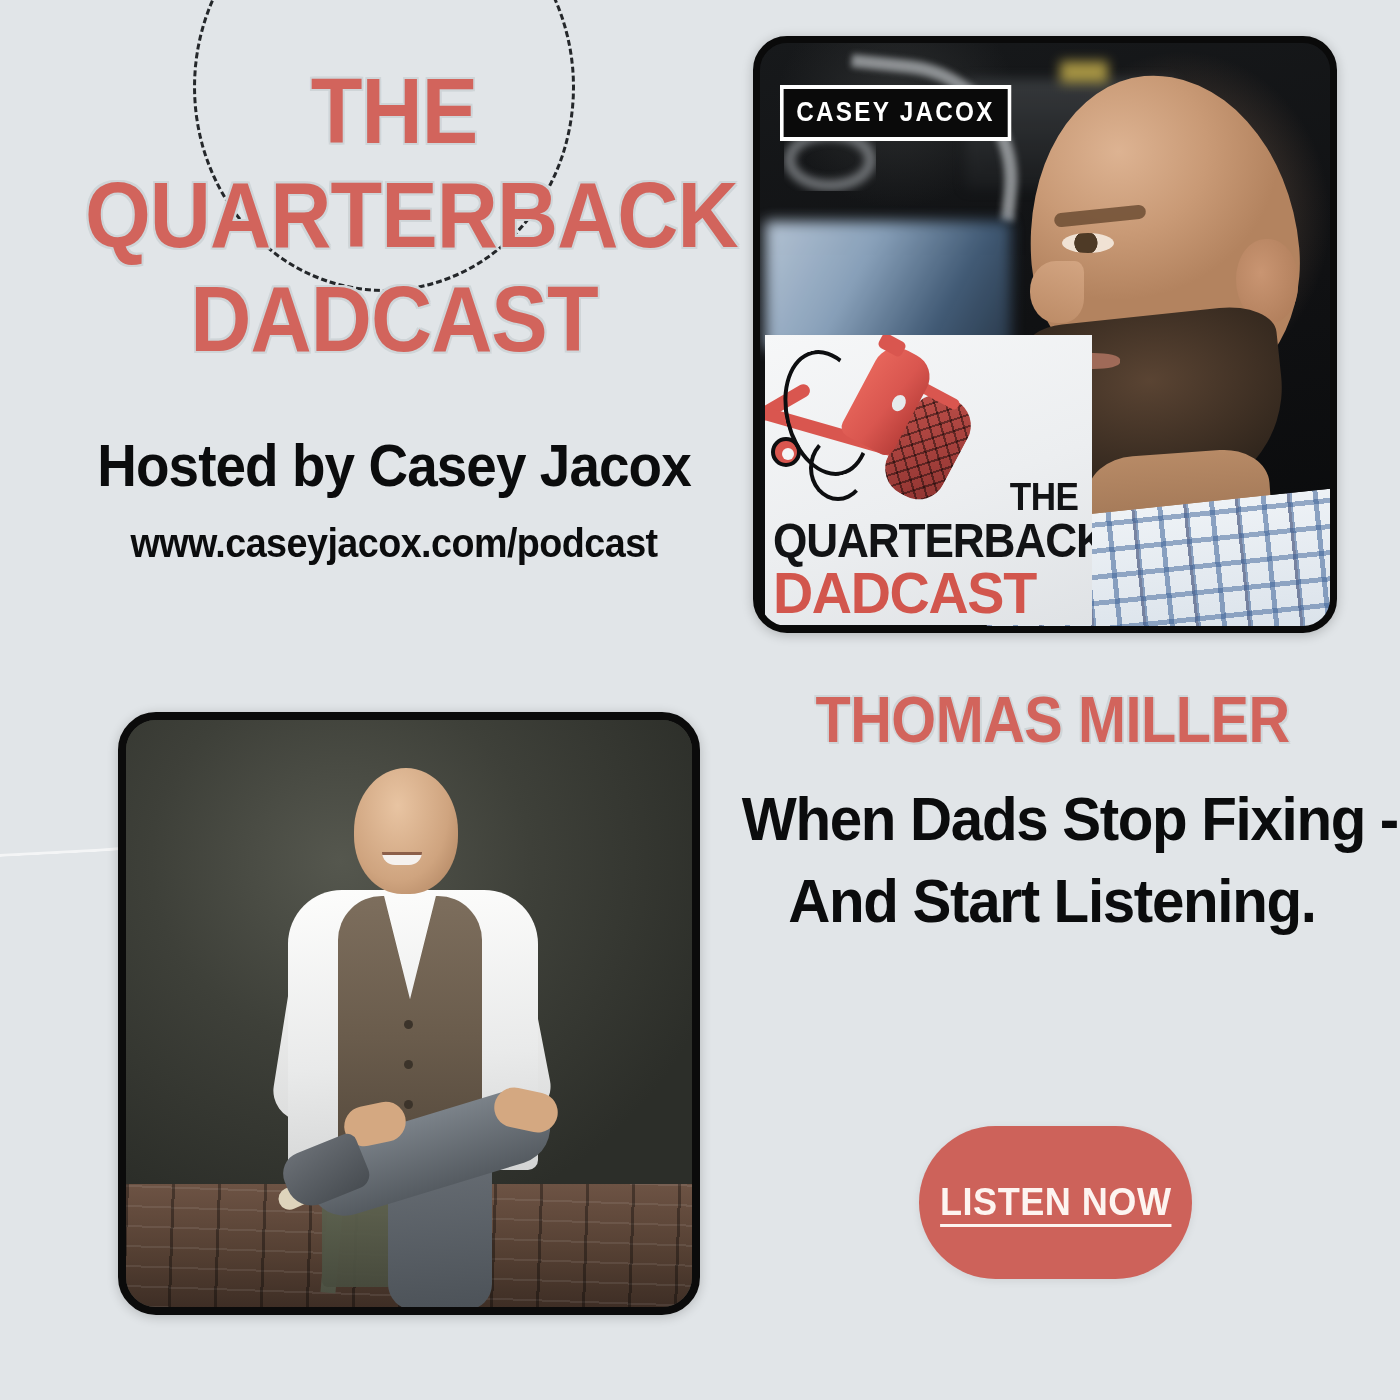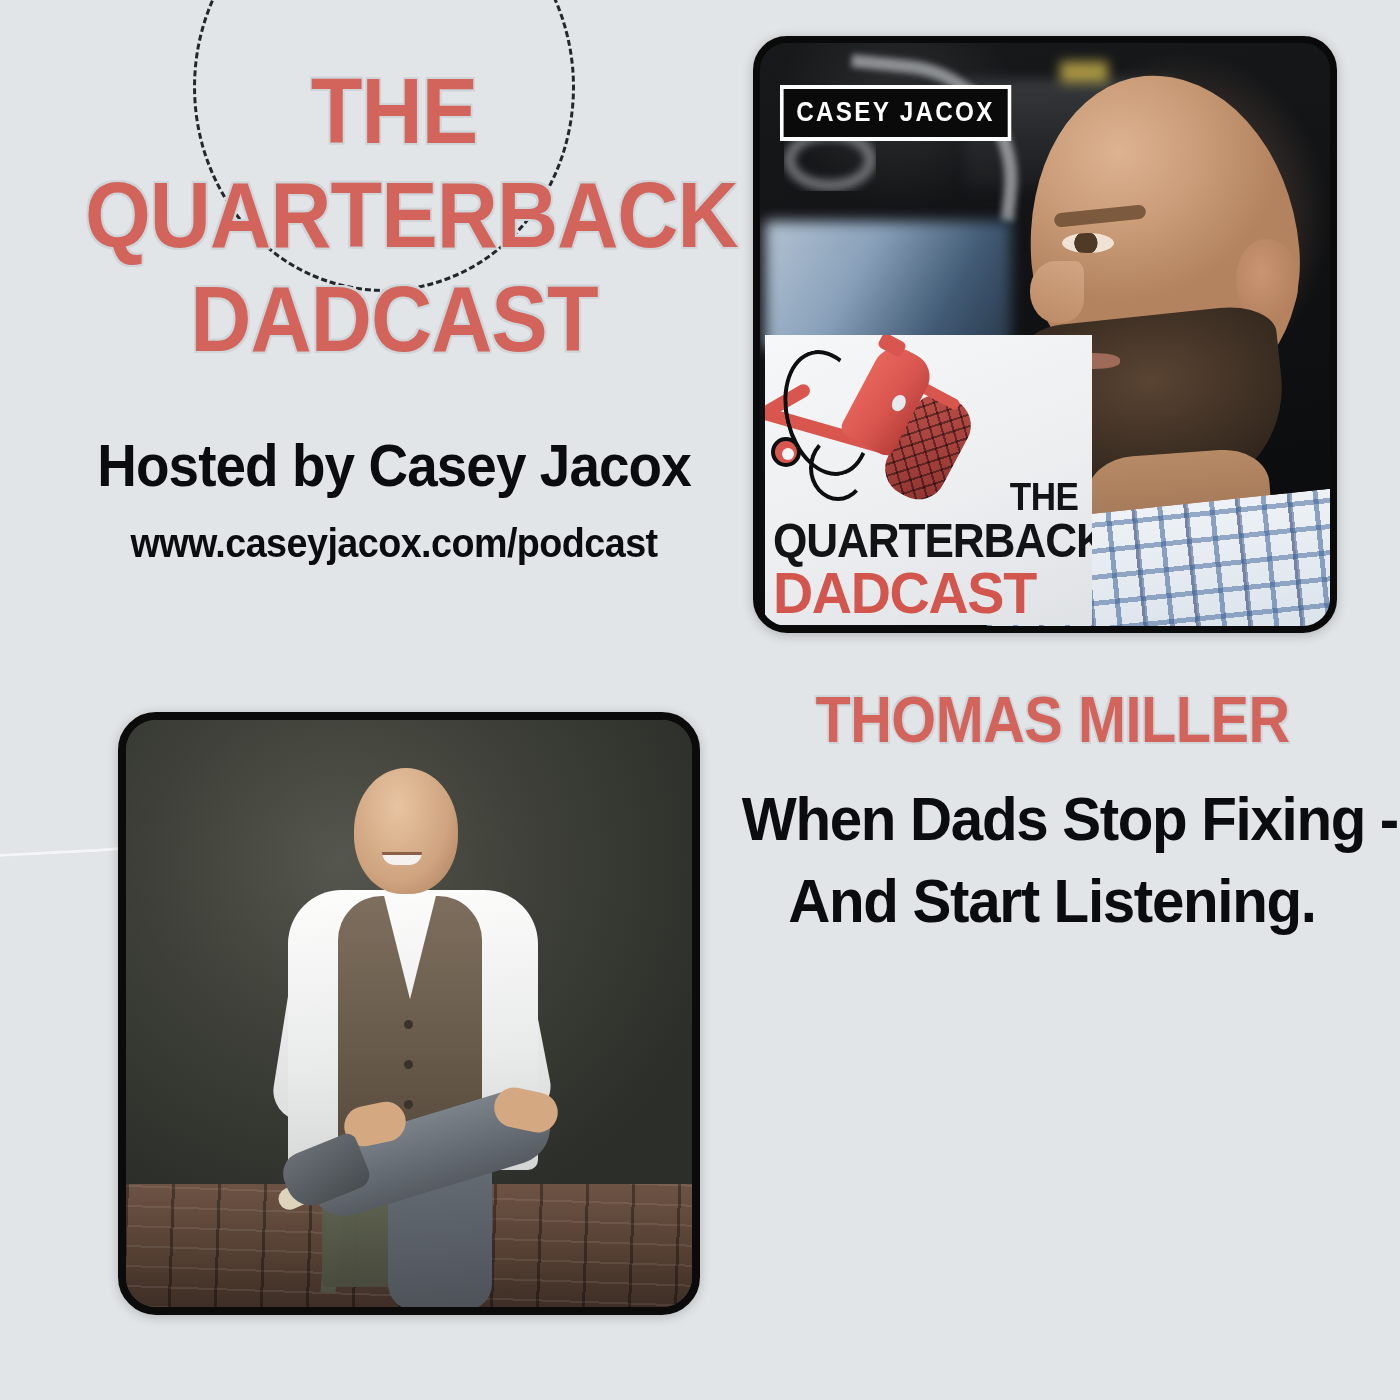--- a/index.html
+++ b/index.html
@@ -517,14 +517,17 @@
     <div class="gp-btn" style="top:380px"></div>
     <div class="gp-head"></div>
     <div class="gp-smile"></div>
     <div class="gp-leg-cross"></div>
     <div class="gp-hand-l"></div>
     <div class="gp-hand-r"></div>
     <div class="gp-sole"></div>
     <div class="gp-shoe"></div>
   </div>
 
+  <div class="listen-btn">
+    <span>LISTEN NOW</span>
+  </div>
 
 </div>
 
 </body></html>

